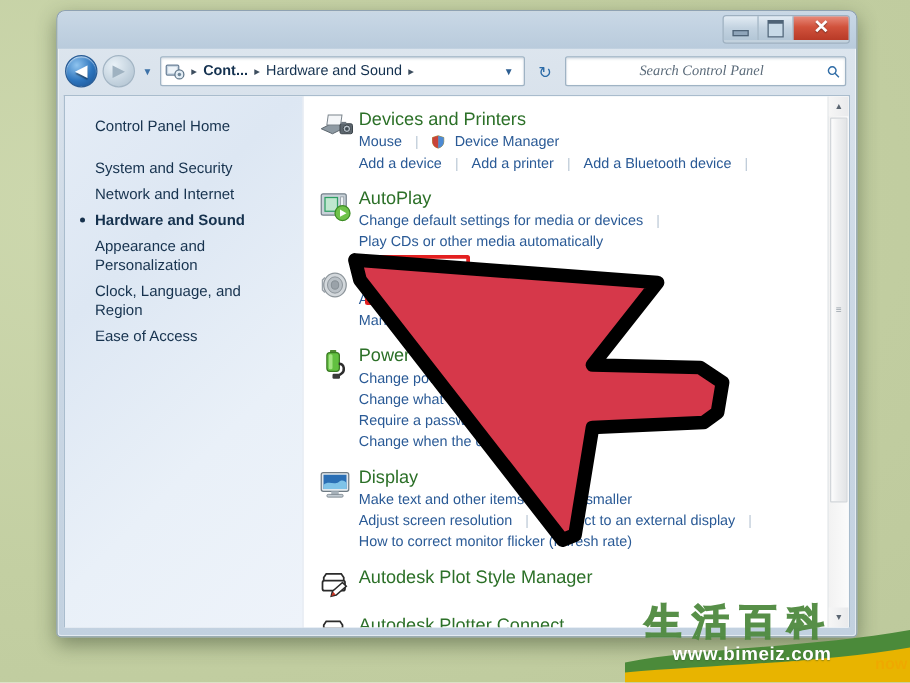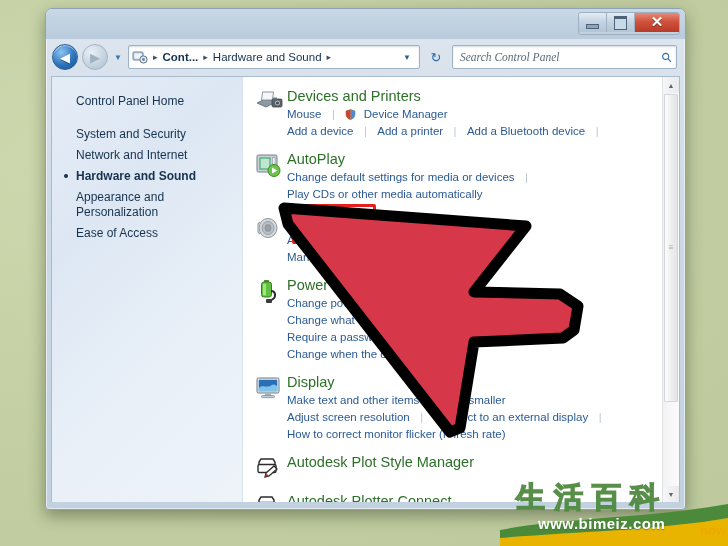--- a/index.html
+++ b/index.html
@@ -191,20 +191,21 @@
     box-shadow: inset 0 1px 2px rgba(130,150,170,0.35);
   }
   #searchbox .ph {
     flex: 1 1 auto;
     font-size: 11.5px;
     color: #5b6b7a;
     font-style: italic;
     font-family: "Liberation Serif", serif;
     white-space: nowrap;
     overflow: hidden;
+    text-align: center;
   }
   .mag {
     flex: none;
     color: #2f6ca6;
     font-size: 13px;
     transform: rotate(-45deg);
   }
 
   
   #content {
@@ -481,20 +482,23 @@
       </div>
       <div class="side-item">
         <span>Network and Internet</span>
       </div>
       <div class="side-item current">
         <span class="bullet"></span>
         <span>Hardware and Sound</span>
       </div>
       <div class="side-item">
         <span>Appearance and Personalization</span>
+      </div>
+      <div class="side-item">
+        <span>Clock, Language, and Region</span>
       </div>
       <div class="side-item">
         <span>Ease of Access</span>
       </div>
     </div>
 
     <div id="main">
       <div id="main-inner">
 
         <div class="cat">

